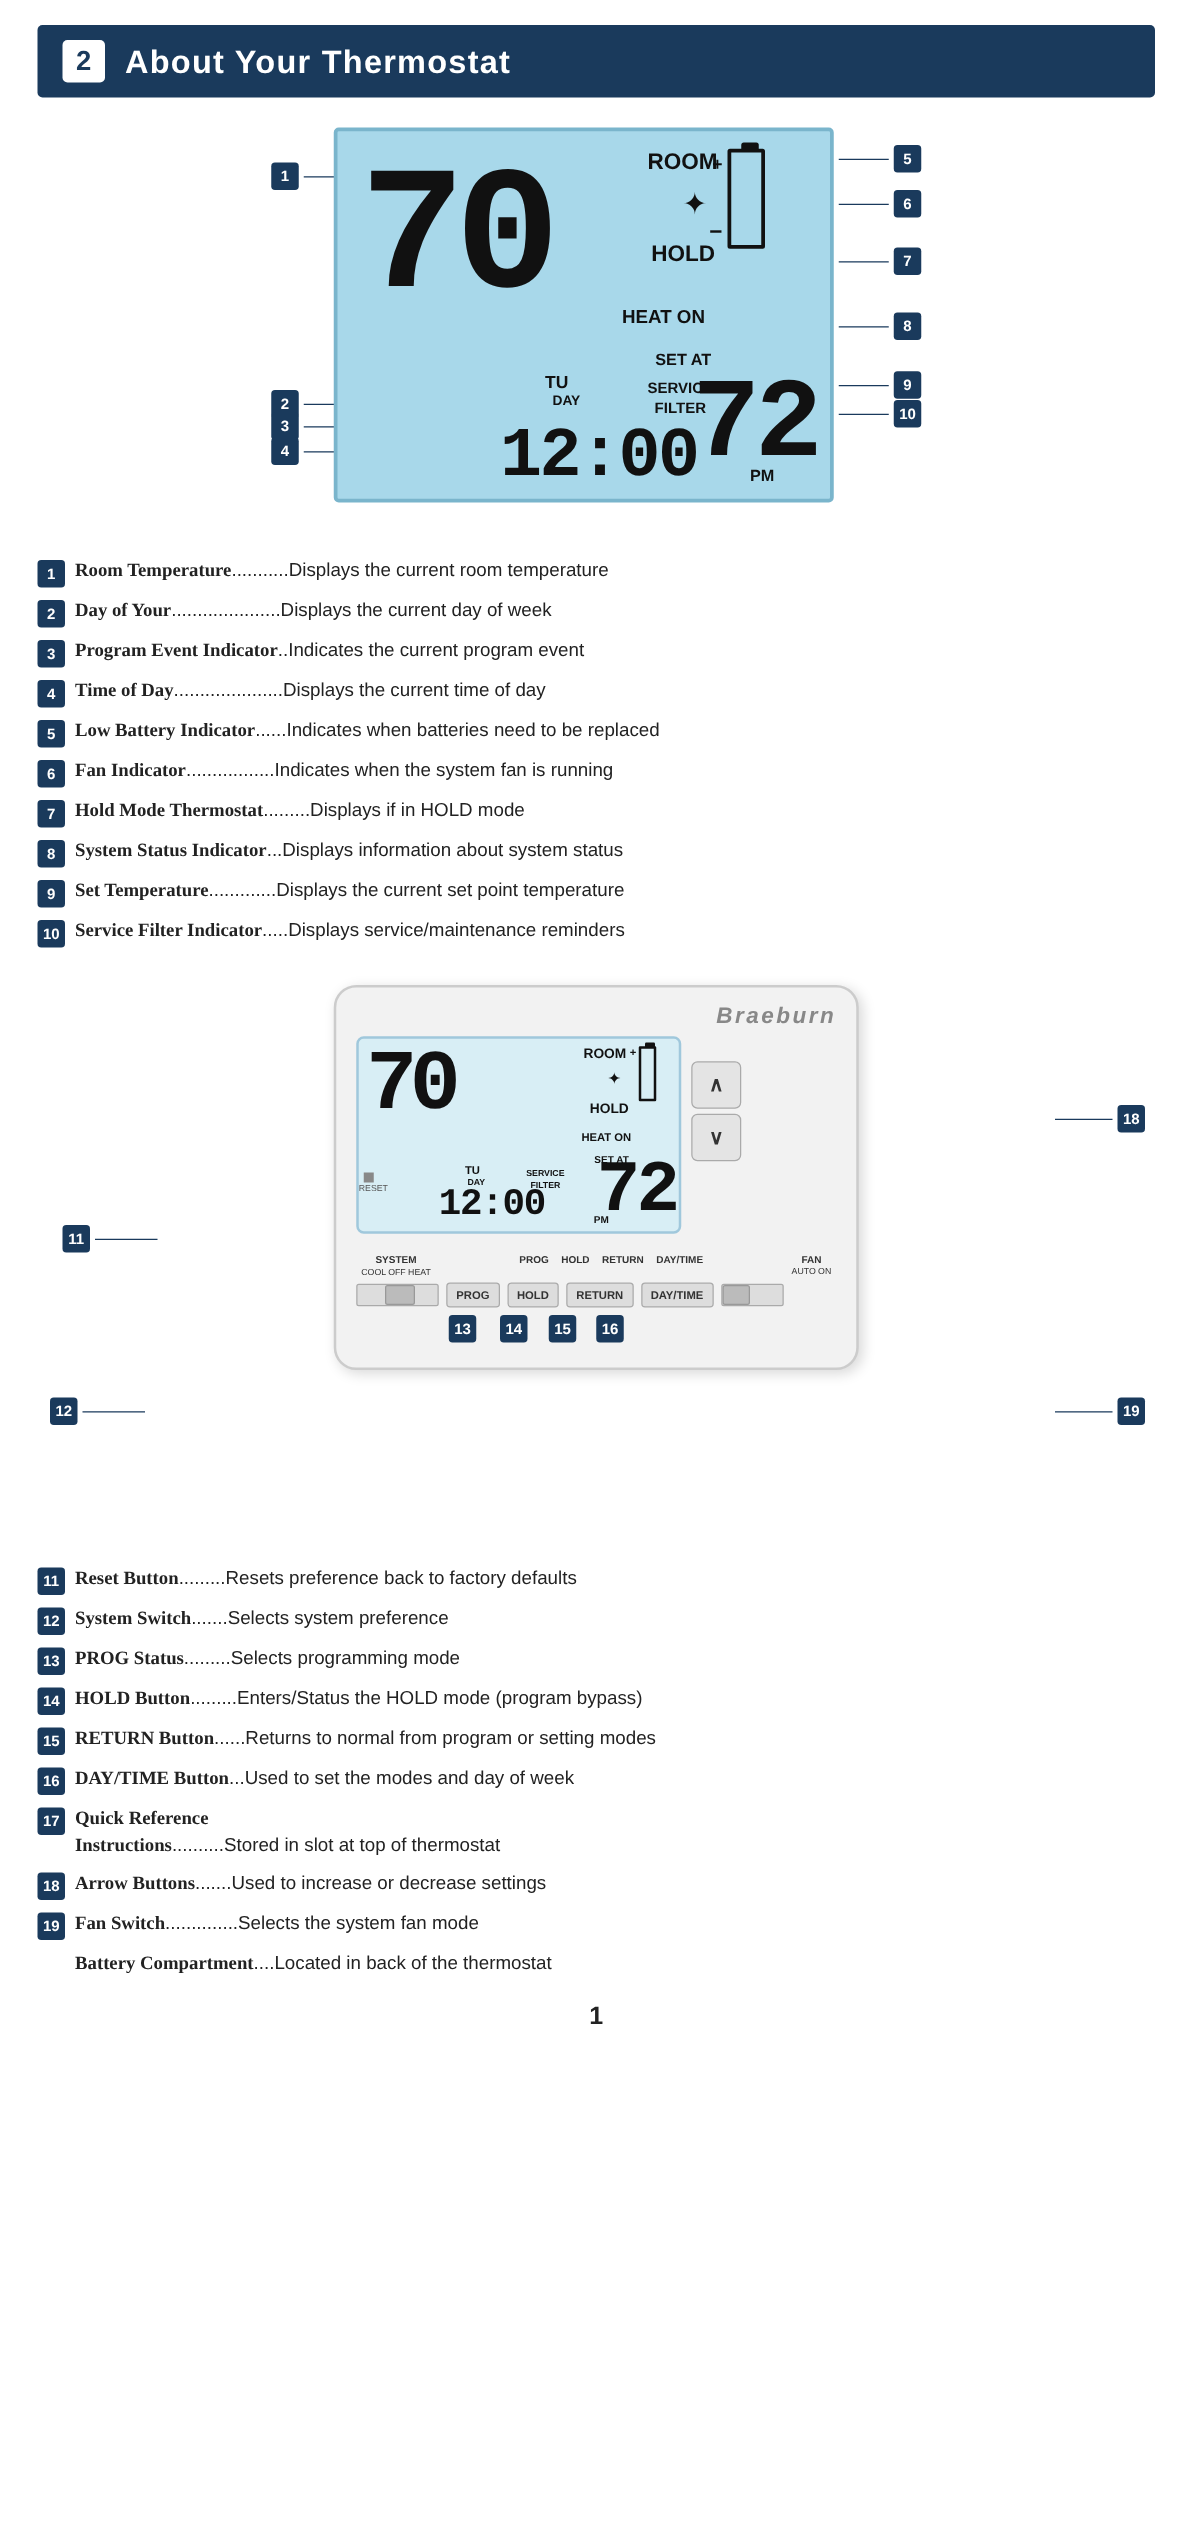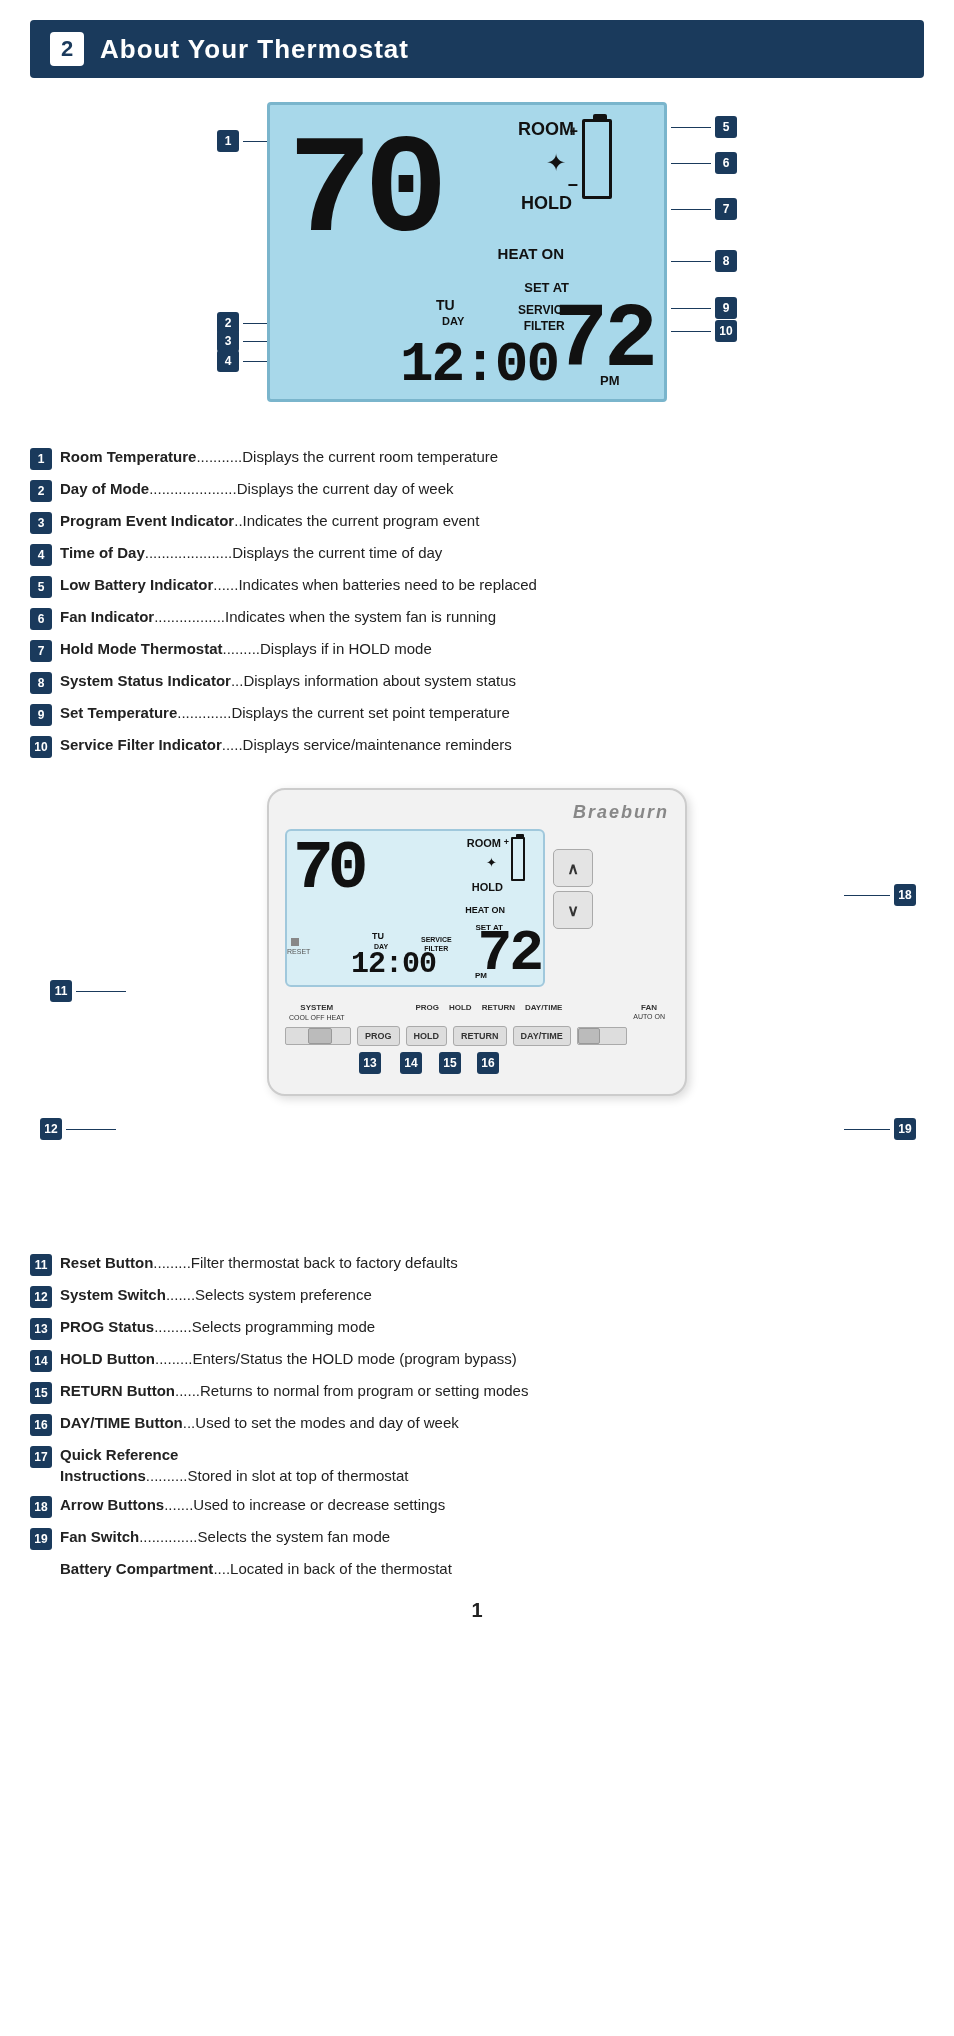--- a/index.html
+++ b/index.html
@@ -120,20 +120,21 @@
       font-size: 15px;
       line-height: 1.4;
     }
 
     .desc-item .badge {
       margin-top: 2px;
     }
 
     .desc-label {
       font-weight: 700;
+      font-family: Liberation Serif, serif;
     }
 
     .desc-dots {
       font-weight: 400;
     }
 
     .desc-text {
       font-weight: 400;
     }
 
@@ -246,21 +247,21 @@
   </div>
 </div>
 
 <div class="desc-list">
   <div class="desc-item">
     <span class="badge">1</span>
     <span><span class="desc-label">Room Temperature</span><span class="desc-dots">...........</span><span class="desc-text">Displays the current room temperature</span></span>
   </div>
   <div class="desc-item">
     <span class="badge">2</span>
-    <span><span class="desc-label">Day of Mode</span><span class="desc-dots">.....................</span><span class="desc-text">Displays the current day of week</span></span>
+    <span><span class="desc-label">Day of Your</span><span class="desc-dots">.....................</span><span class="desc-text">Displays the current day of week</span></span>
   </div>
   <div class="desc-item">
     <span class="badge">3</span>
     <span><span class="desc-label">Program Event Indicator</span><span class="desc-dots">..</span><span class="desc-text">Indicates the current program event</span></span>
   </div>
   <div class="desc-item">
     <span class="badge">4</span>
     <span><span class="desc-label">Time of Day</span><span class="desc-dots">.....................</span><span class="desc-text">Displays the current time of day</span></span>
   </div>
   <div class="desc-item">
@@ -405,21 +406,21 @@
   <div style="position:absolute;bottom:88px;right:8px;display:flex;align-items:center;gap:4px;flex-direction:row-reverse;">
     <span class="badge">19</span>
     <div style="width:46px;height:1px;background:#1a3a5c;"></div>
   </div>
 
 </div>
 
 <div class="desc-list2">
   <div class="desc-item">
     <span class="badge">11</span>
-    <span><span class="desc-label">Reset Button</span><span class="desc-dots">.........</span><span class="desc-text">Filter thermostat back to factory defaults</span></span>
+    <span><span class="desc-label">Reset Button</span><span class="desc-dots">.........</span><span class="desc-text">Resets preference back to factory defaults</span></span>
   </div>
   <div class="desc-item">
     <span class="badge">12</span>
     <span><span class="desc-label">System Switch</span><span class="desc-dots">.......</span><span class="desc-text">Selects system preference</span></span>
   </div>
   <div class="desc-item">
     <span class="badge">13</span>
     <span><span class="desc-label">PROG Status</span><span class="desc-dots">.........</span><span class="desc-text">Selects programming mode</span></span>
   </div>
   <div class="desc-item">

